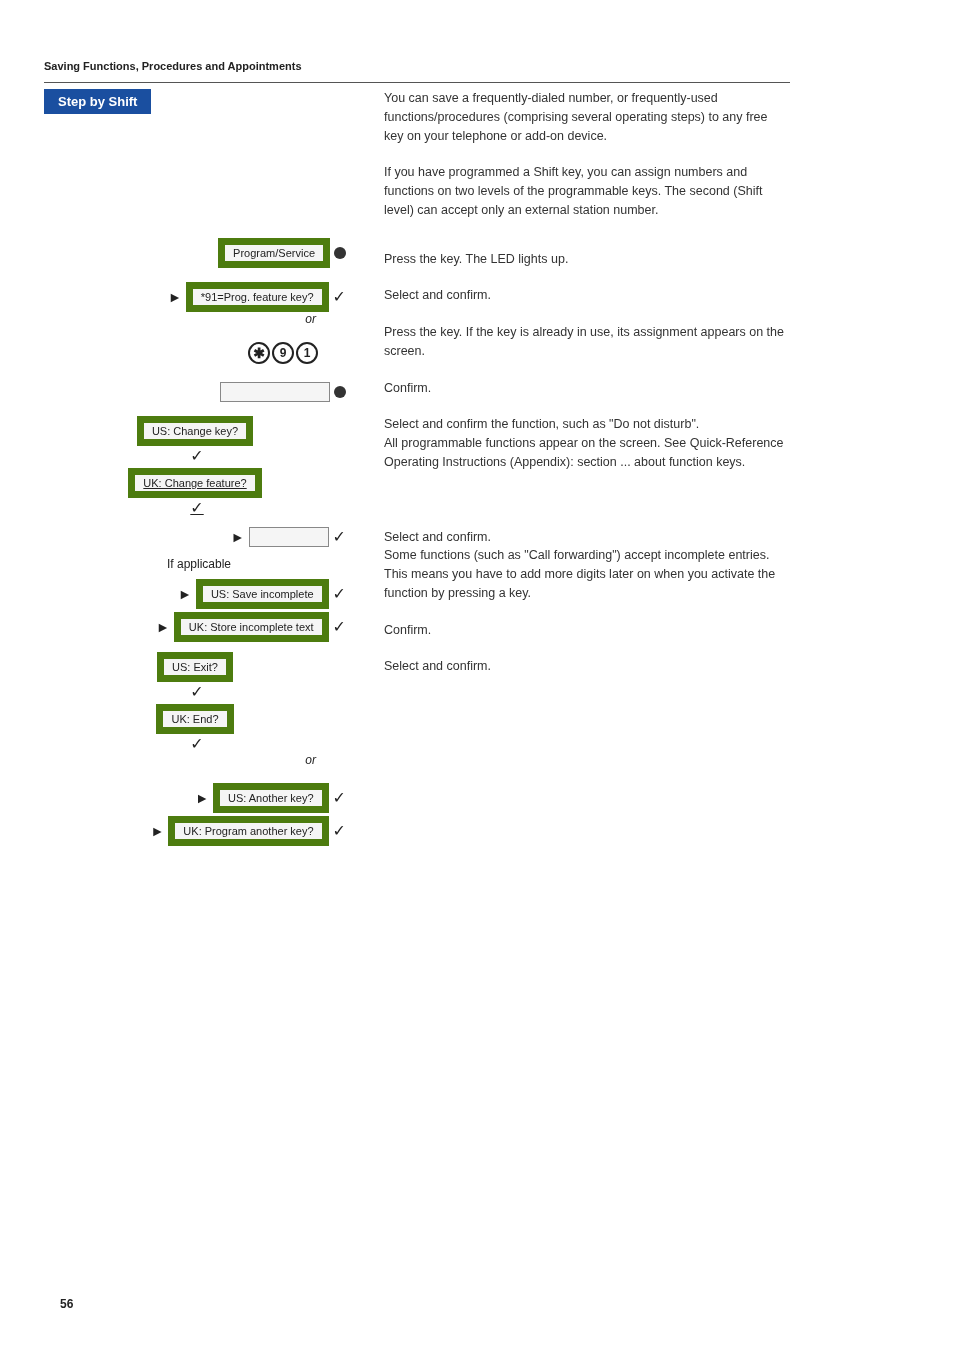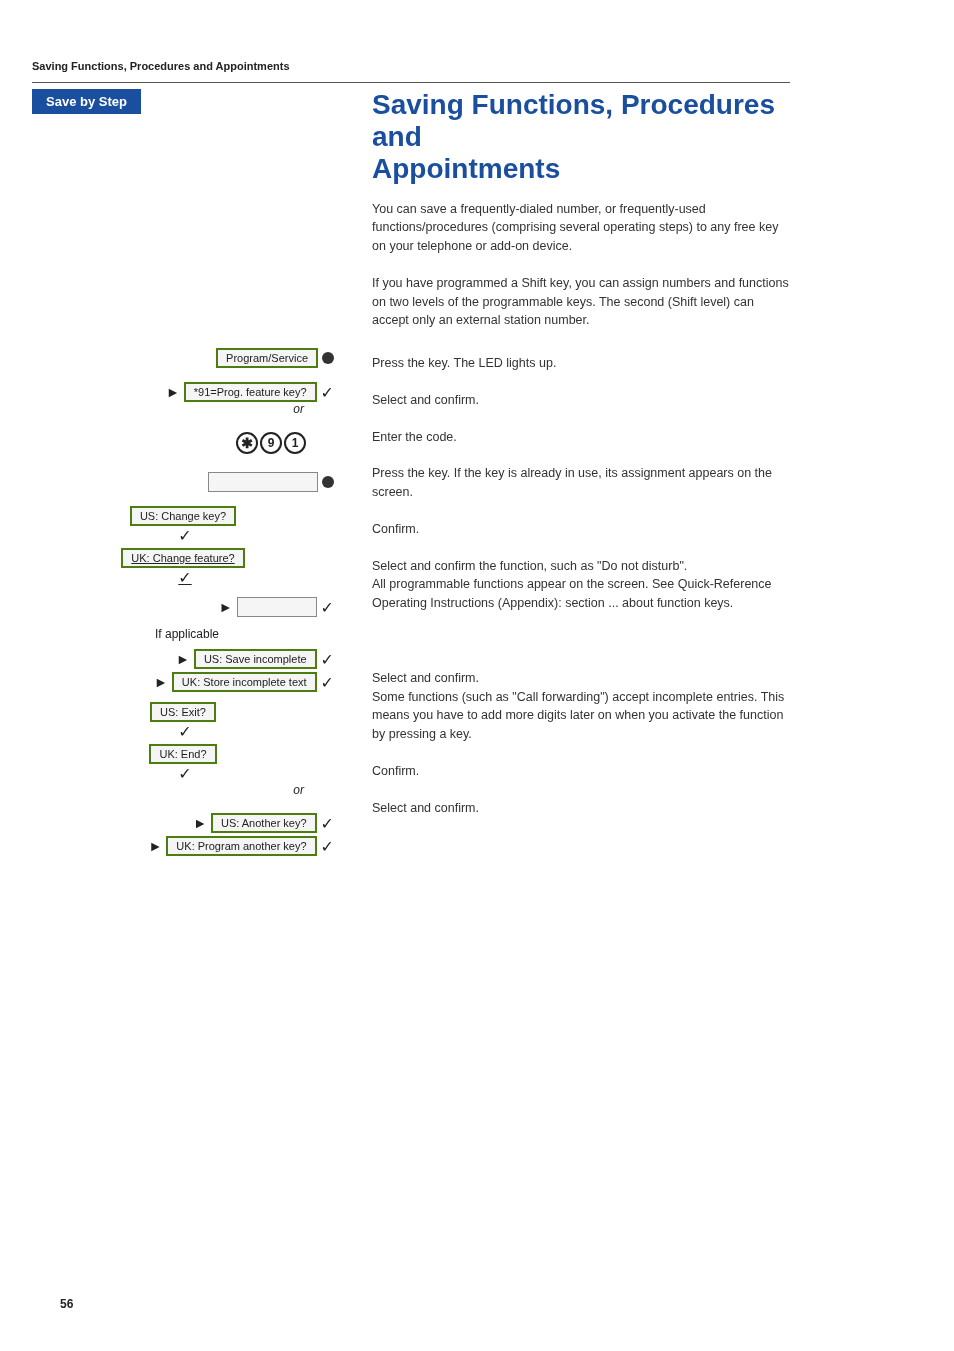--- a/index.html
+++ b/index.html
@@ -7,21 +7,21 @@
       background: #fff;
       font-family: Arial, Helvetica, sans-serif;
       font-size: 13px;
       color: #222;
       width: 954px;
       min-height: 1351px;
     }
     .page {
       width: 850px;
       min-height: 1351px;
-      padding: 60px 60px 40px 32px;
+      padding: 60px 60px 40px 44px;
       position: relative;
     }
     .header-rule {
       border: none;
       border-top: 1.5px solid #555;
       margin-bottom: 6px;
     }
     .header-label {
       font-size: 11px;
       font-weight: bold;
@@ -96,21 +96,21 @@
     }
     
     .ui-block {
       margin-bottom: 10px;
       display: flex;
       flex-direction: column;
       align-items: flex-end;
       padding-right: 8px;
     }
     .key-button {
-      border: 2px solid #4d7c0f;
+      border: 7px solid #4d7c0f;
       background: #f5f5f5;
       font-size: 11px;
       padding: 2px 8px;
       display: inline-block;
       white-space: nowrap;
     }
     .led-dot {
       width: 12px;
       height: 12px;
       background: #333;
@@ -214,25 +214,24 @@
 
 <div class="page">
   <div>
     <div class="header-label">Saving Functions, Procedures and Appointments</div>
     <hr class="header-rule">
   </div>
 
   <div class="content-area">
 
     <div class="sidebar">
-      <div class="step-by-step-box">Save by Step</div>
+      <div class="step-by-step-box">Step by Shift</div>
     </div>
 
     <div class="main-content">
-      <div class="main-title">Saving Functions, Procedures and<br>Appointments</div>
       <div class="main-intro">You can save a frequently-dialed number, or frequently-used functions/procedures (comprising several operating steps) to any free key on your telephone or add-on device.</div>
       <div class="main-intro">If you have programmed a Shift key, you can assign numbers and functions on two levels of the programmable keys. The second (Shift level) can accept only an external station number.</div>
     </div>
   </div>
 
   <div class="steps-container">
 
     <div class="steps-left">
 
       <div class="ui-block">
@@ -322,23 +321,22 @@
           <span class="arrow-right">►</span>
           <span class="key-button">UK: Program another key?</span>
           <span class="checkmark">✓</span>
         </div>
       </div>
 
     </div>
 
     <div class="steps-right">
 
-      <div class="step-desc" style="margin-top:6px;">Press the key. The LED lights up.</div>
+      <div class="step-desc" style="margin-top:12px;">Press the key. The LED lights up.</div>
       <div class="step-desc">Select and confirm.</div>
-      <div class="step-desc">Enter the code.</div>
       <div class="step-desc" style="margin-top:10px;">Press the key. If the key is already in use, its assignment appears on the screen.</div>
       <div class="step-desc">Confirm.</div>
       <div class="step-desc">Select and confirm the function, such as "Do not disturb".<br>All programmable functions appear on the screen. See Quick-Reference Operating Instructions (Appendix): section ... about function keys.</div>
 
       <div style="height:38px;"></div>
       <div class="step-desc">Select and confirm.<br>Some functions (such as "Call forwarding") accept incomplete entries. This means you have to add more digits later on when you activate the function by pressing a key.</div>
       <div class="step-desc" style="margin-top:8px;">Confirm.</div>
       <div class="step-desc" style="margin-top:18px;">Select and confirm.</div>
 
     </div>

